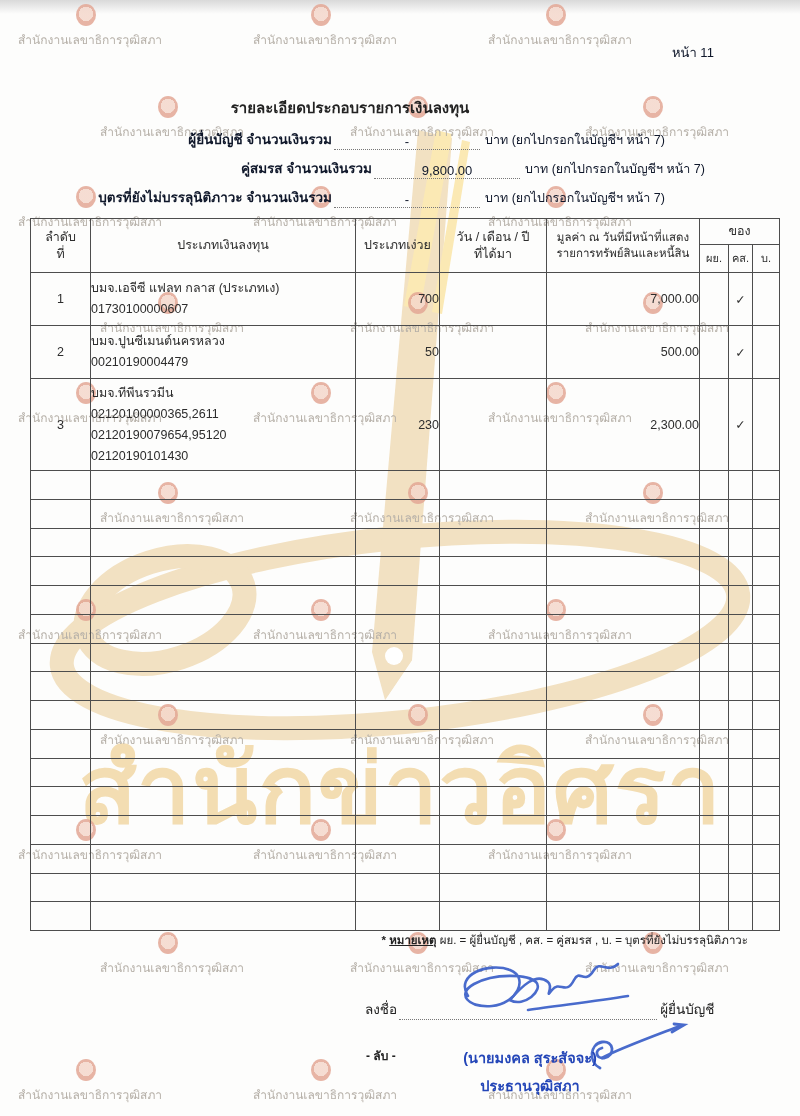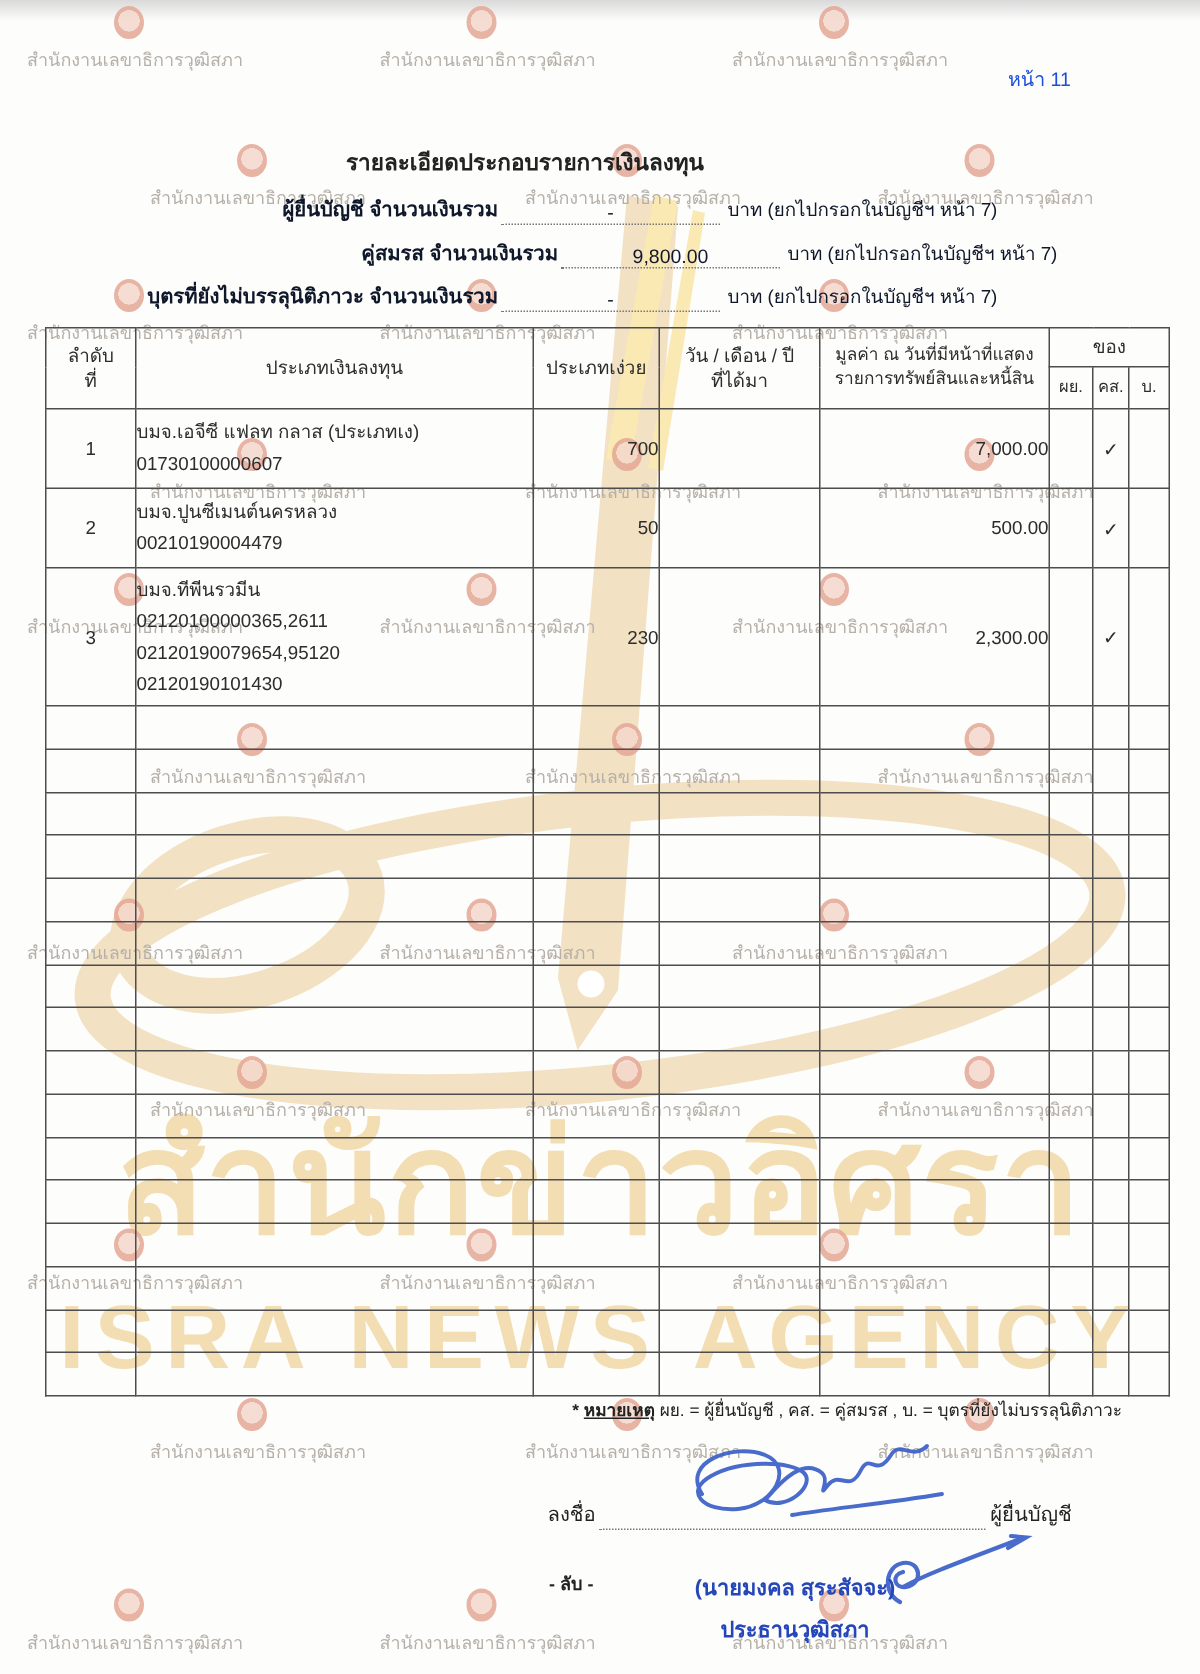--- a/index.html
+++ b/index.html
@@ -37,21 +37,21 @@
     letter-spacing:7px;white-space:nowrap;line-height:1;
   }
   .wm-item{position:absolute;font-size:12px;color:var(--wm-gray);white-space:nowrap;}
   .wm-circle{
     position:absolute;width:20px;height:22px;border-radius:50%;
     background:radial-gradient(circle at 50% 45%, #f4d7cb 0 45%, #e3a795 46% 78%, rgba(255,255,255,0) 79%);
     opacity:.85;
   }
   
   .content{position:absolute;inset:0;z-index:2;}
-  .page-label{position:absolute;left:672px;top:42px;font-size:13px;color:#1d4ed8;}
+  .page-label{position:absolute;left:672px;top:42px;font-size:13px;color:#0f172a;}
   .doc-title{
     position:absolute;left:0;top:96px;width:700px;text-align:center;
     font-size:15px;font-weight:bold;color:#222;
   }
   .sum-row{position:absolute;left:0;height:22px;font-size:13.5px;color:#0f172a;display:flex;align-items:flex-end;}
   .sum-label{width:332px;text-align:right;font-weight:bold;}
   .sum-line{
     width:146px;text-align:center;border-bottom:1.5px dotted #777;
     font-size:13px;line-height:15px;margin:0 2px;
   }
@@ -118,21 +118,20 @@
       <path d="M385,600 L398,545 L412,560 Z"></path>
     </g>
     <circle cx="394" cy="556" r="9" fill="#ffffff"></circle>
     <g fill="#fbe9b4">
       <path d="M436,30 L452,34 L420,210 L404,206 Z"></path>
       <path d="M462,40 L470,42 L442,214 L432,212 Z"></path>
     </g>
   </svg>
 
   <div class="big-thai">สำนักข่าวอิศรา</div>
-  <div class="big-eng">ISRA NEWS AGENCY</div>
 
   <div id="wm-grid">
       <div class="wm-item" style="left: 18px; top: 30px;">สำนักงานเลขาธิการวุฒิสภา</div>
       <div class="wm-circle" style="left: 76px; top: 4px;"></div>
       <div class="wm-item" style="left: 253px; top: 30px;">สำนักงานเลขาธิการวุฒิสภา</div>
       <div class="wm-circle" style="left: 311px; top: 4px;"></div>
       <div class="wm-item" style="left: 488px; top: 30px;">สำนักงานเลขาธิการวุฒิสภา</div>
       <div class="wm-circle" style="left: 546px; top: 4px;"></div>
       <div class="wm-item" style="left: 100px; top: 122px;">สำนักงานเลขาธิการวุฒิสภา</div>
       <div class="wm-circle" style="left: 158px; top: 96px;"></div>

